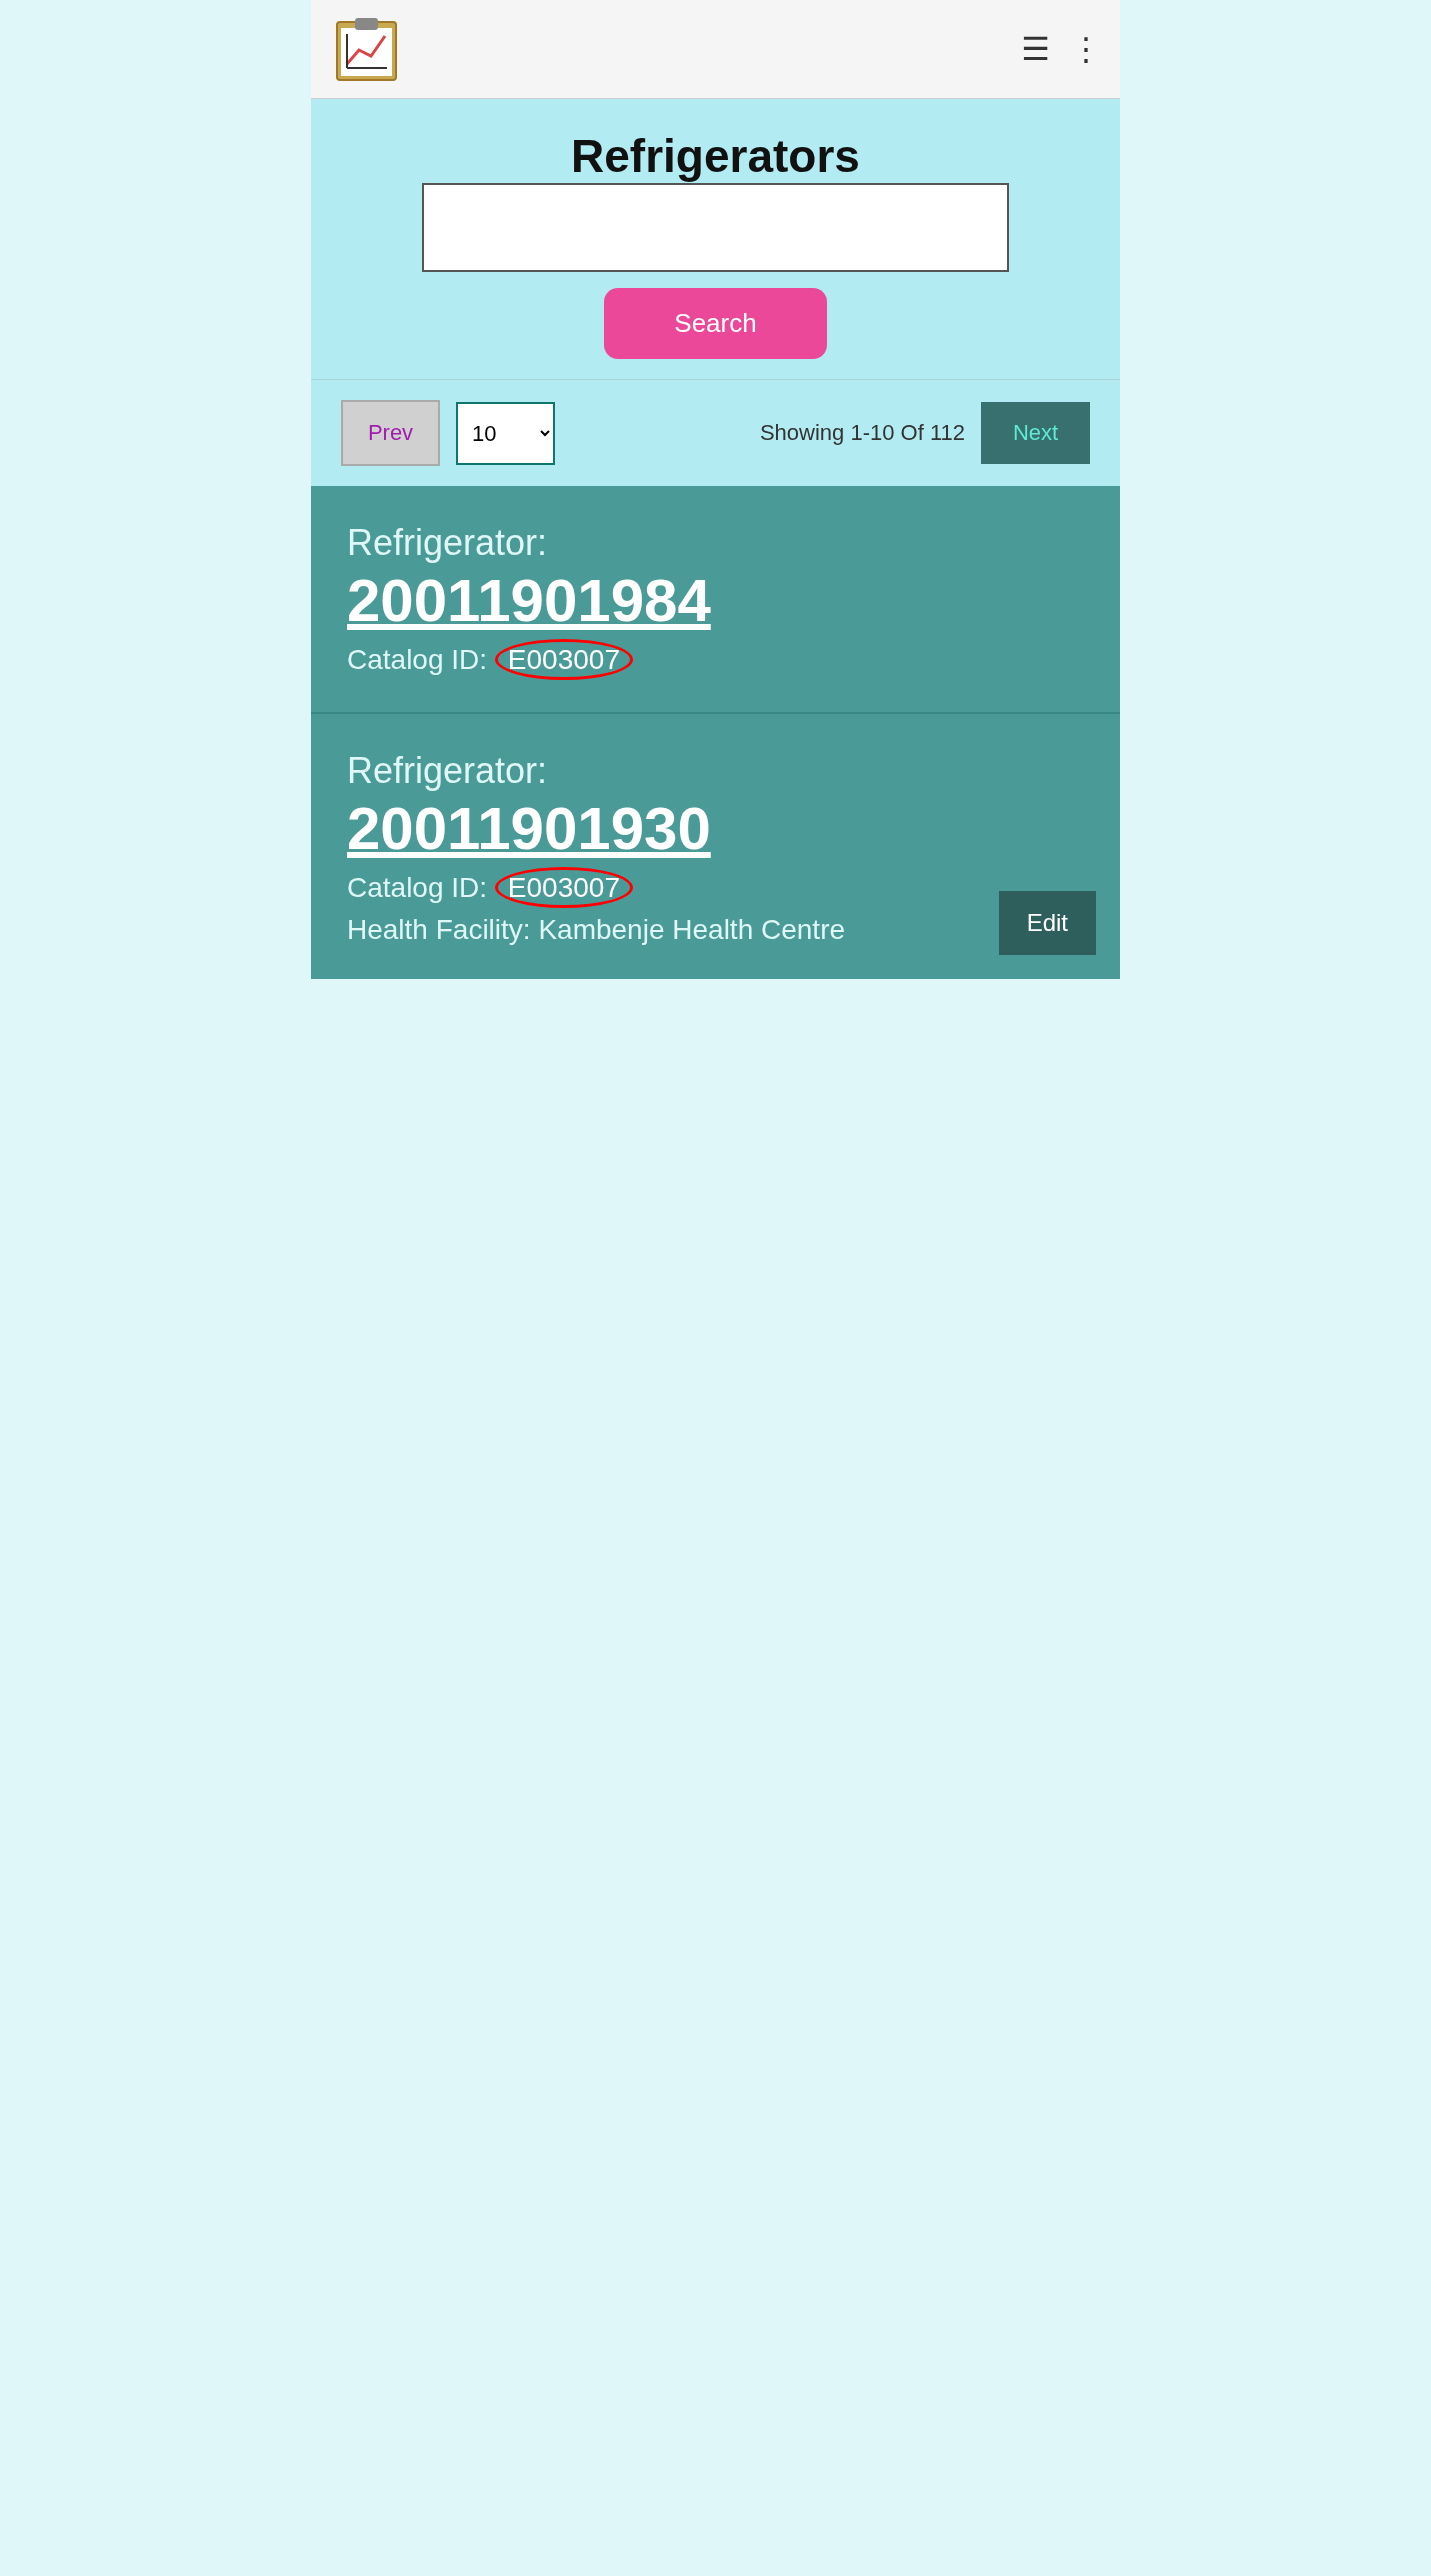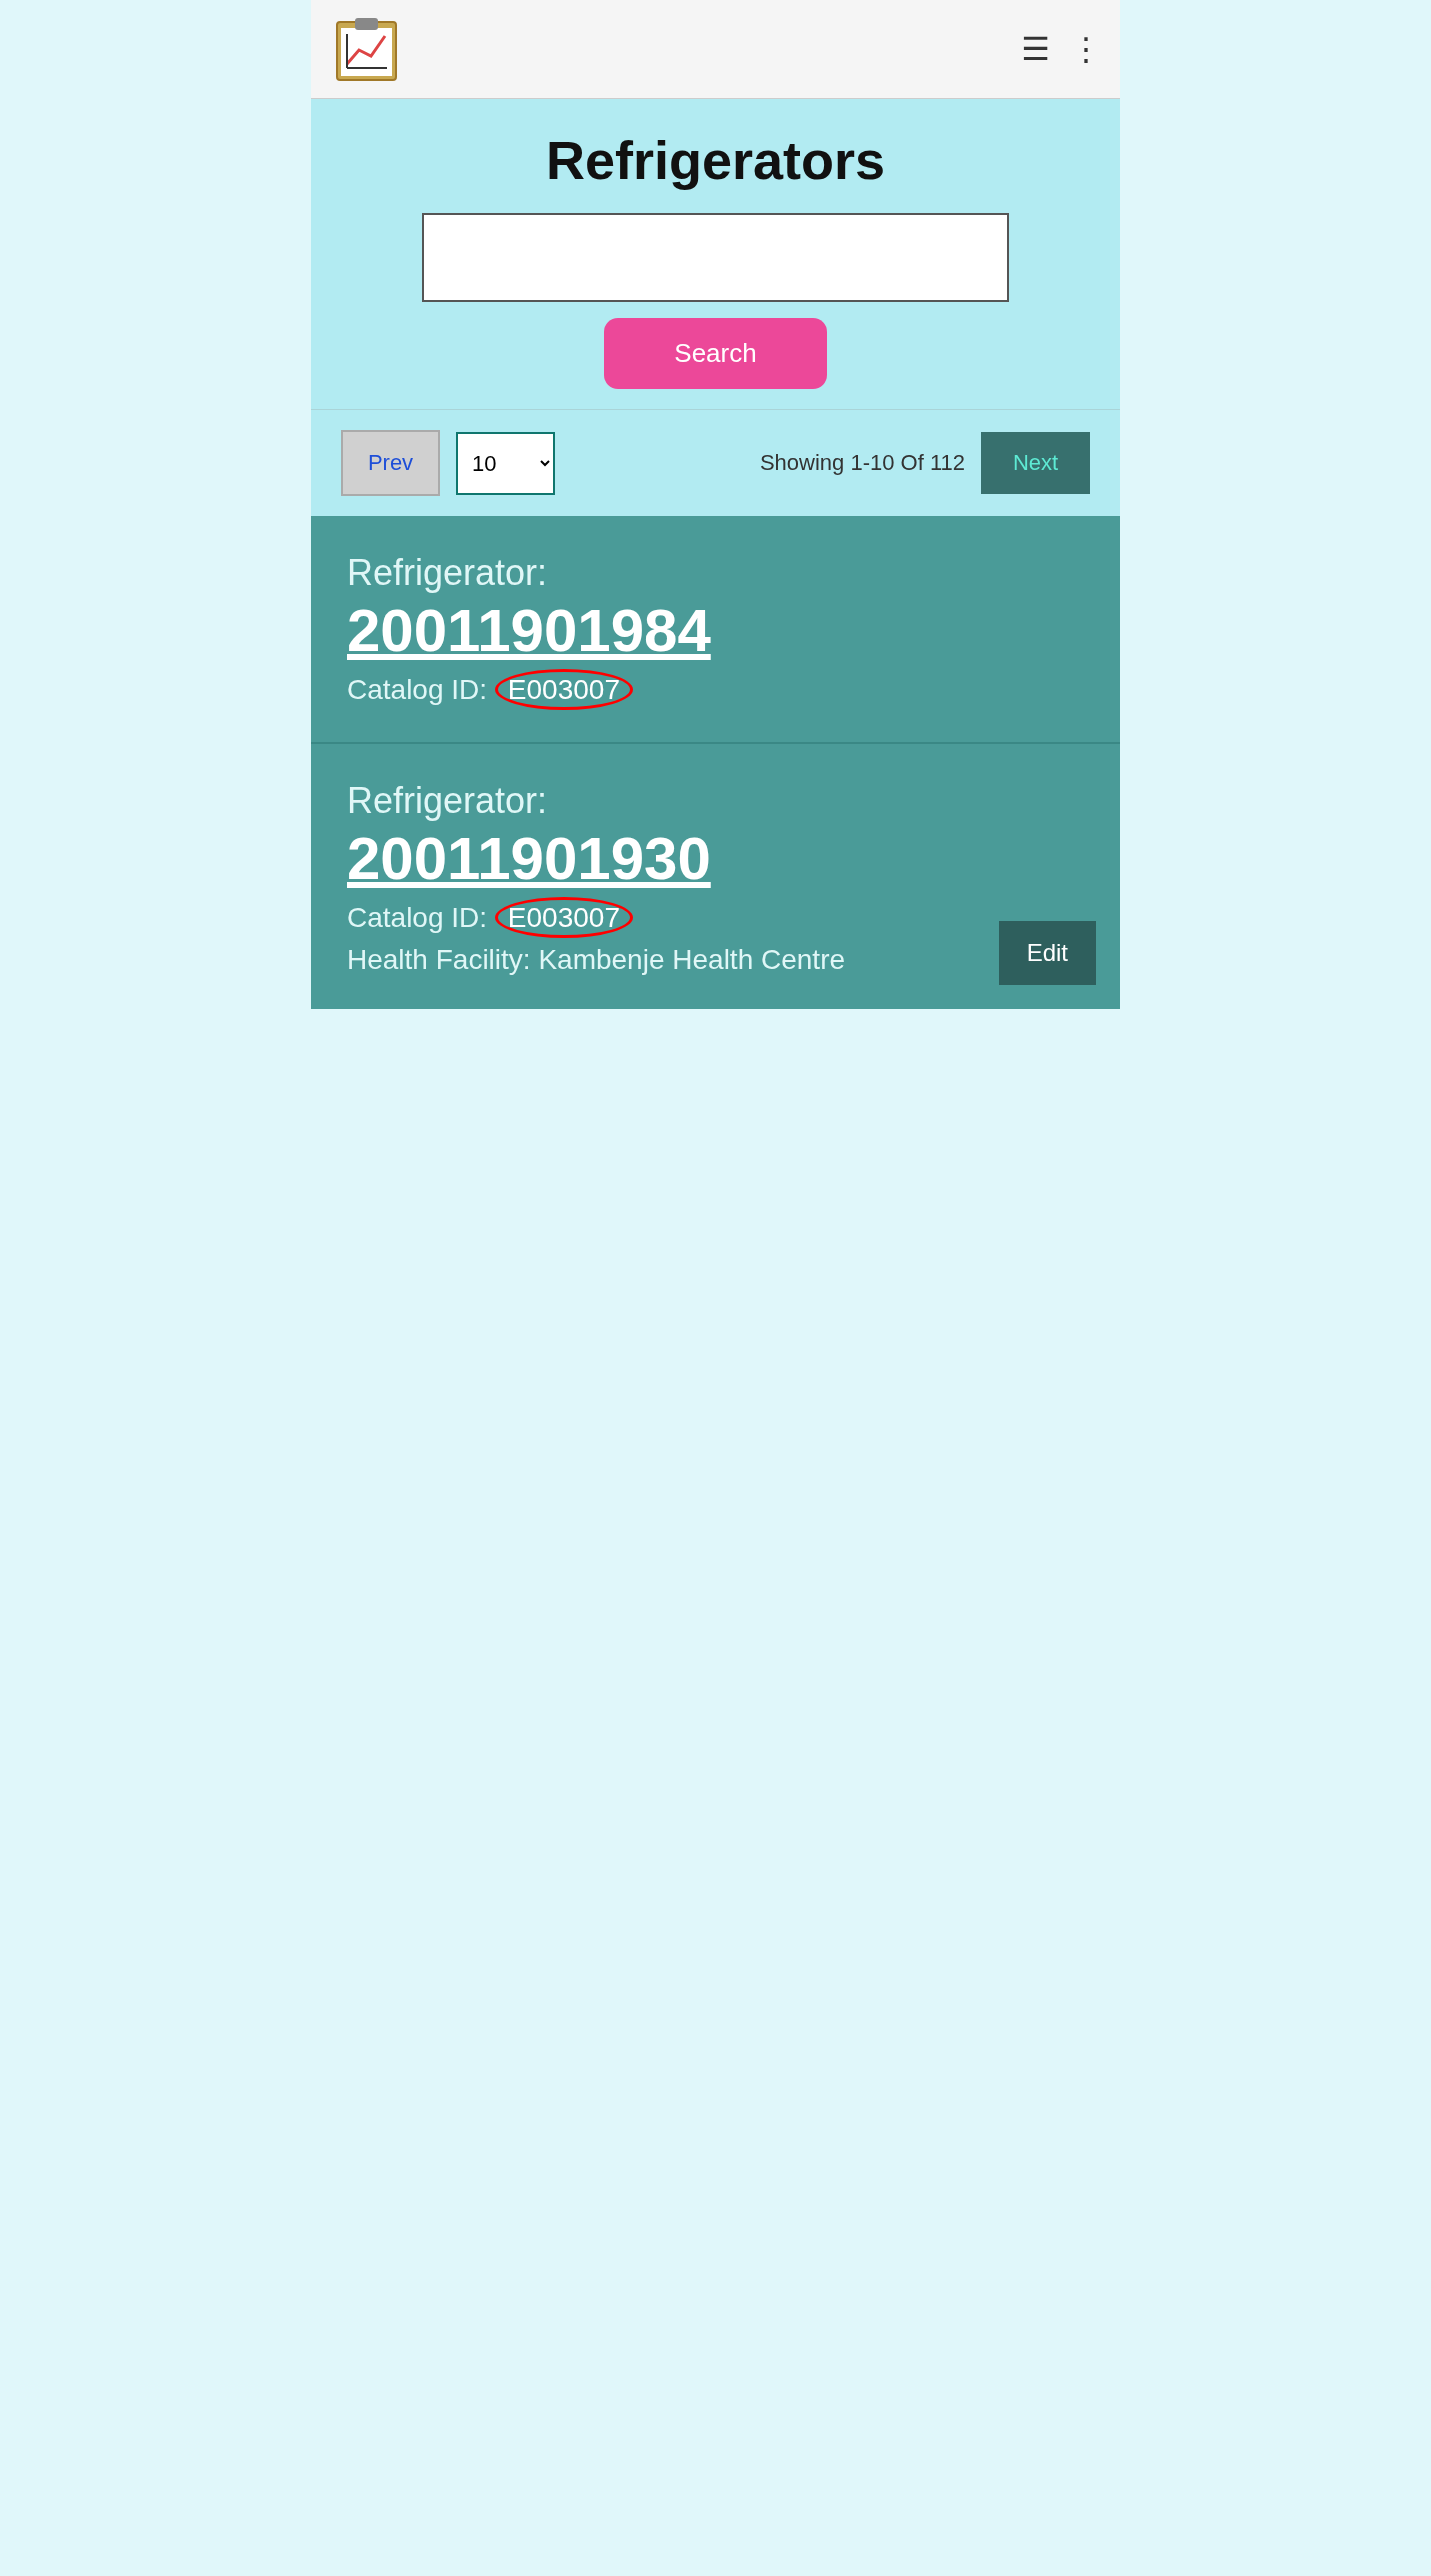--- a/index.html
+++ b/index.html
@@ -47,24 +47,23 @@
     }
 
     
     .search-section {
       background: #b2ebf2;
       padding: 30px 40px 20px 40px;
       text-align: center;
     }
 
     .page-title {
-      font-size: 54px;
+      font-size: 46px;
       font-weight: bold;
       color: #111;
-      margin-bottom: 22px;
     }
 
     .search-input {
       width: 100%;
       max-width: 587px;
       height: 89px;
       border: 2px solid #555;
       background: #fff;
       font-size: 22px;
       padding: 10px 16px;
@@ -89,21 +88,21 @@
       background: #b2ebf2;
       display: flex;
       align-items: center;
       padding: 20px 30px;
       gap: 16px;
       border-top: 1px solid #aad4d8;
     }
 
     .prev-button {
       background: #d0d0d0;
-      color: #1d4ed8;
+      color: #a21caf;
       border: 2px solid #aaa;
       padding: 18px 24px;
       font-size: 22px;
       cursor: pointer;
       min-width: 99px;
     }
 
     .page-size-select {
       border: 2px solid #0f766e;
       background: #fff;

